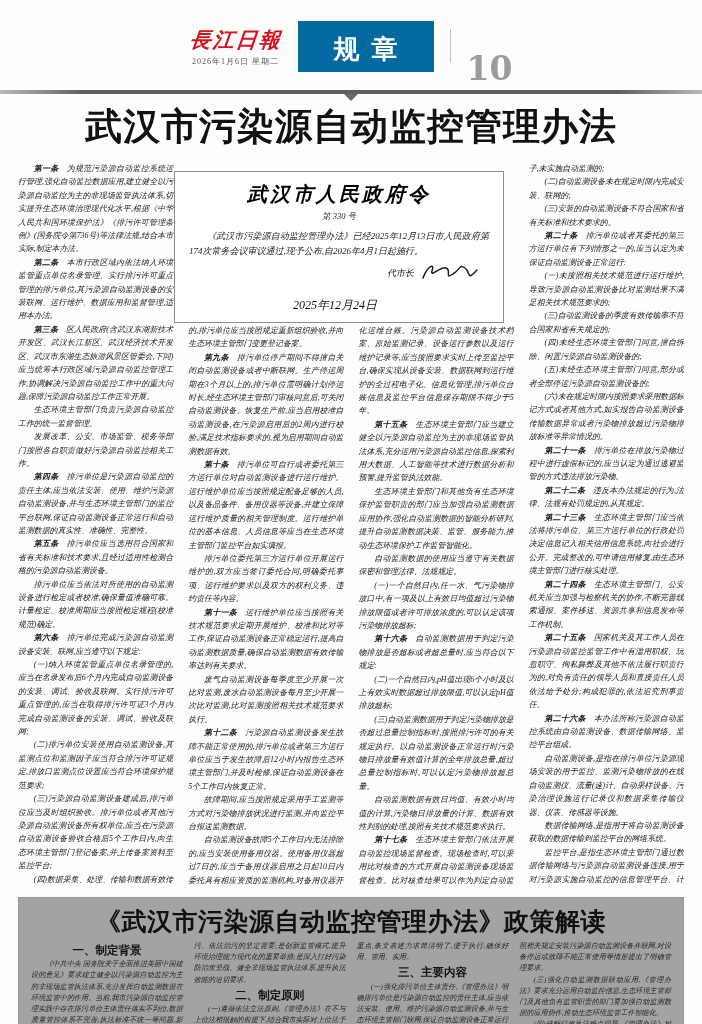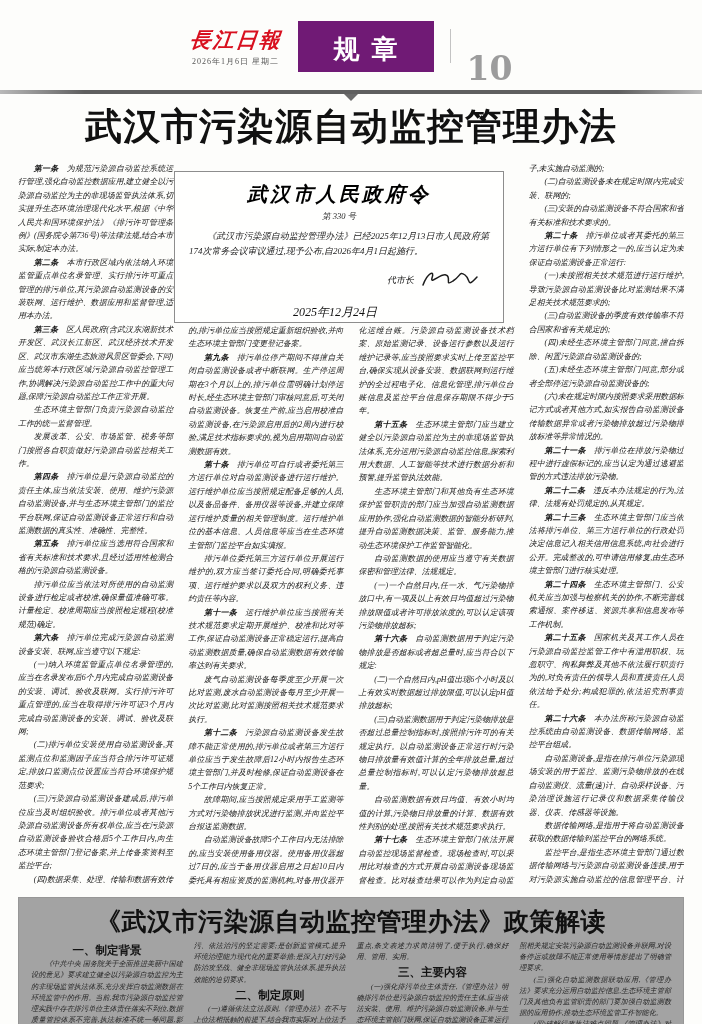--- a/index.html
+++ b/index.html
@@ -4,21 +4,21 @@
 <style>
   html,body{margin:0;padding:0;}
   body{width:702px;height:1024px;background:#e9e7e2;font-family:"Liberation Serif",serif;}
   .page{width:702px;height:1024px;background:#fdfdfb;overflow:hidden;position:relative;box-sizing:border-box;}
 
   
   .masthead{display:flex;align-items:center;justify-content:center;gap:16px;padding:7px 0 5px;}
   .paper-block{text-align:center;}
   .paper-name{color:#d8101f;font-size:21px;font-weight:bold;font-style:italic;letter-spacing:2px;font-family:"Liberation Serif",serif;transform:skewX(-6deg);}
   .date-line{font-size:8px;color:#555;margin-top:2px;letter-spacing:1px;}
-  .section-box{background:#701a75;color:#fff;font-size:26px;font-weight:bold;padding:11px 24px 5px;letter-spacing:12px;text-indent:12px;font-family:"Liberation Sans",sans-serif;}
+  .section-box{background:#0369a1;color:#fff;font-size:26px;font-weight:bold;padding:11px 24px 5px;letter-spacing:12px;text-indent:12px;font-family:"Liberation Sans",sans-serif;}
   .vrule{width:1px;height:34px;background:#c3c3c3;}
   .page-num{font-size:33px;font-weight:bold;color:#9c9c9c;font-family:"DejaVu Serif",serif;line-height:1;margin-top:45px;}
 
   
   .top-rule{height:4px;background:linear-gradient(90deg,#b9b9b9,#5f5f5f 12%,#5f5f5f 88%,#b9b9b9);position:relative;margin-bottom:8px;}
   .top-rule .arrow{position:absolute;left:50%;top:4px;transform:translateX(-50%);width:0;height:0;border-left:7px solid transparent;border-right:7px solid transparent;border-top:7px solid #6a6a6a;}
 
   
   h1.headline{margin:4px 0 10px;text-align:center;font-size:37px;font-weight:900;letter-spacing:1px;color:#111;font-family:"Liberation Serif",serif;}
 
@@ -28,21 +28,21 @@
   .reg-col.pad{padding-top:162px;}
   .reg-col p{margin:0;text-indent:2em;}
   .reg-col p.cont{text-indent:0;}
   .reg-col b{font-family:"Liberation Sans",sans-serif;font-weight:bold;}
 
   
   .decree{position:absolute;left:156px;top:9px;width:330px;height:152px;background:#fffffe;border:1px solid #8d8d8d;box-sizing:border-box;padding:9px 14px 6px;z-index:2;}
   .decree-title{text-align:center;font-size:20px;font-weight:900;letter-spacing:3px;color:#000;}
   .decree-no{text-align:center;font-size:8.5px;margin:3px 0 6px;color:#222;}
   .decree-body{margin:0;font-size:9px;line-height:14.5px;text-indent:2em;text-align:justify;color:#1a1a1a;}
-  .decree-sign{display:flex;justify-content:flex-end;align-items:center;gap:5px;margin-top:10px;font-size:9px;color:#111;padding-right:8px;}
+  .decree-sign{display:flex;justify-content:flex-end;align-items:center;gap:5px;margin-top:3px;font-size:9px;color:#111;padding-right:8px;}
   .decree-date{text-align:center;font-size:12px;margin-top:12px;color:#111;padding-right:8px;}
 
   
   .interp{margin:9px 18px 16px;border:1px solid #979797;background:#a3a3a3;box-sizing:border-box;height:135px;padding:7px 12px 8px;overflow:hidden;}
   .interp h2{margin:0 0 3px;text-align:center;font-size:25px;font-weight:900;letter-spacing:0.5px;color:#111;font-family:"Liberation Serif",serif;}
   .interp .byline{text-align:center;font-size:9px;font-weight:bold;color:#222;margin-bottom:5px;}
   .interp-cols{display:flex;gap:11px;}
   .interp-col{flex:1;min-width:0;text-align:justify;font-size:7.1px;line-height:11.2px;font-style:italic;color:#222;}
   .interp-col .ih{margin:4px 0 3px;text-align:center;font-style:normal;font-weight:bold;font-size:11.5px;color:#111;}
   .interp-col p{margin:0;text-indent:2em;}

